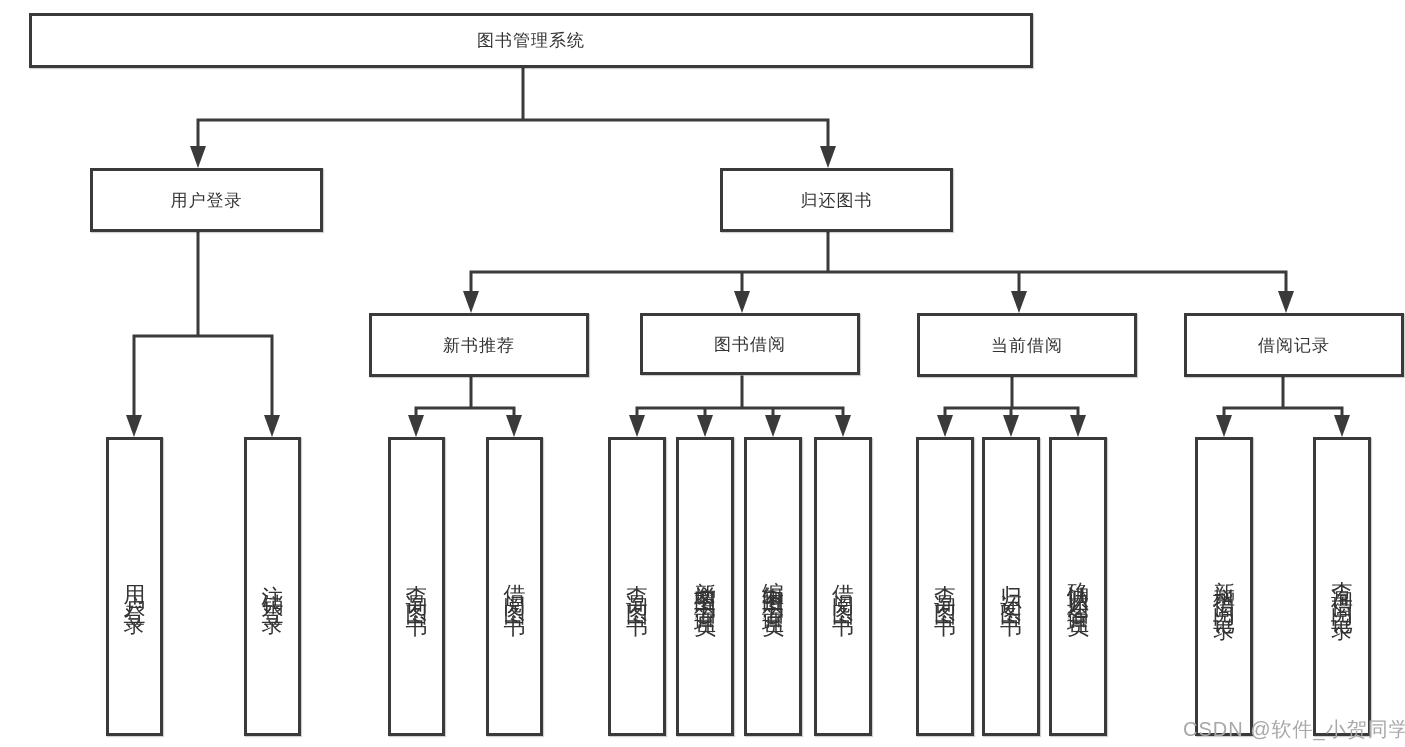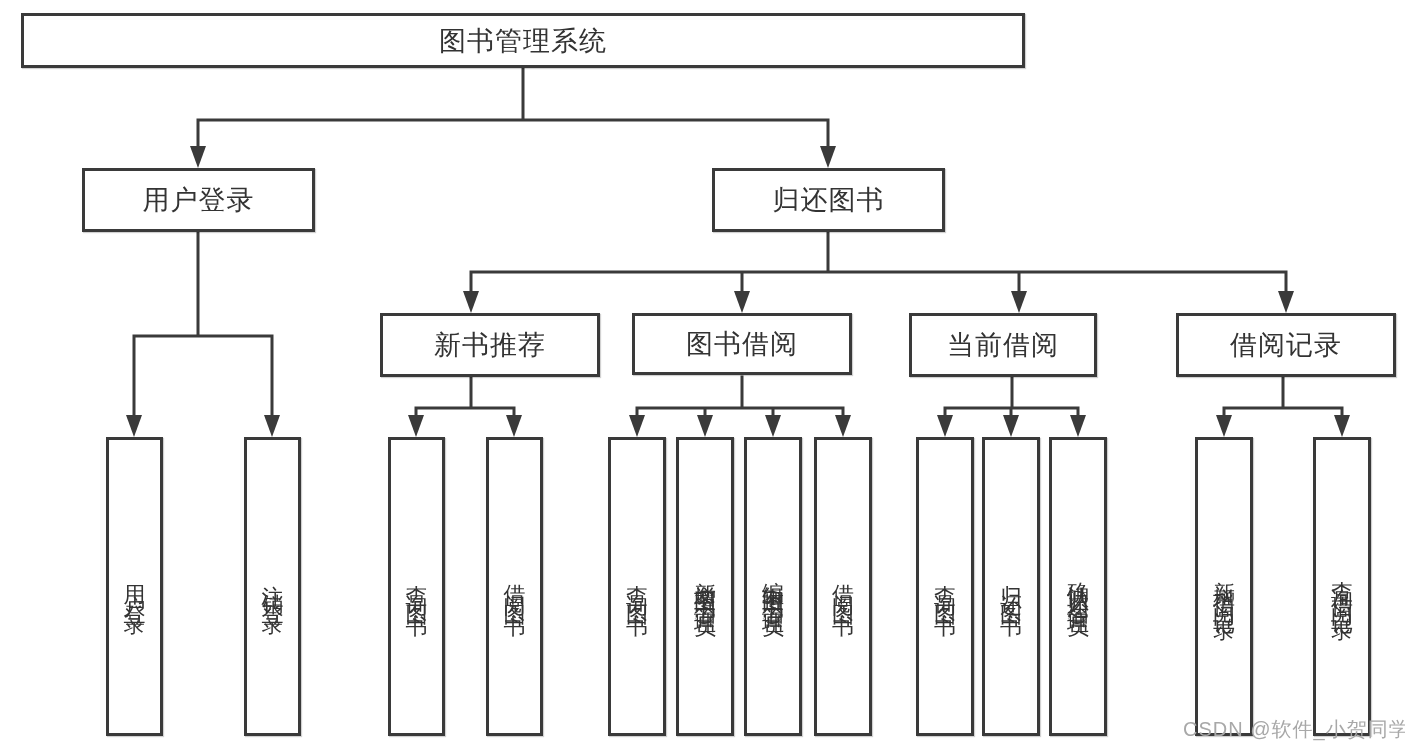--- a/index.html
+++ b/index.html
@@ -21,21 +21,21 @@
     box-sizing: border-box;
     border: 3px solid #3a3a3a;
     background: #ffffff;
     color: #333333;
     display: flex;
     align-items: center;
     justify-content: center;
     z-index: 2;
     box-shadow: 1px 1px 1px rgba(0,0,0,0.18);
   }
-  .h-node { font-size: 27px; letter-spacing: 1px; }
+  .h-node { font-size: 17px; letter-spacing: 1px; margin-left: 8px; }
   .v-node .vtext {
     writing-mode: vertical-rl;
     text-orientation: mixed;
     font-size: 22px;
     letter-spacing: 10px;
     line-height: 1.1;
     white-space: nowrap;
   }
   .watermark {
     position: absolute;
@@ -87,23 +87,23 @@
     <path d="M1283,377 V408 M1224,408 H1342 M1224,408 V419 M1342,408 V419"></path>
     <polygon points="1216,415 1232,415 1224,437" fill="#3a3a3a" stroke="none"></polygon>
     <polygon points="1334,415 1350,415 1342,437" fill="#3a3a3a" stroke="none"></polygon>
   </svg>
 
   <div class="node h-node" style="left:21px; top:13px; width:1004px; height:55px;">图书管理系统</div>
 
   <div class="node h-node" style="left:82px; top:168px; width:233px; height:64px;">用户登录</div>
   <div class="node h-node" style="left:712px; top:168px; width:233px; height:64px;">归还图书</div>
 
-  <div class="node h-node" style="left:380px; top:313px; width:220px; height:64px;">新书推荐</div>
+  <div class="node h-node" style="left:361px; top:313px; width:220px; height:64px;">新书推荐</div>
   <div class="node h-node" style="left:632px; top:313px; width:220px; height:62px;">图书借阅</div>
-  <div class="node h-node" style="left:909px; top:313px; width:188px; height:64px;font-family:Liberation Mono, monospace;">当前借阅</div>
+  <div class="node h-node" style="left:909px; top:313px; width:220px; height:64px;font-family:Liberation Mono, monospace;">当前借阅</div>
   <div class="node h-node" style="left:1176px; top:313px; width:220px; height:64px;">借阅记录</div>
 
   <div class="node v-node" style="left:106px; top:437px; width:57px; height:299px;">
     <span class="vtext">用户登录</span>
   </div>
   <div class="node v-node" style="left:244px; top:437px; width:57px; height:299px;">
     <span class="vtext">注销登录</span>
   </div>
 
   <div class="node v-node" style="left:388px; top:437px; width:57px; height:299px;">

